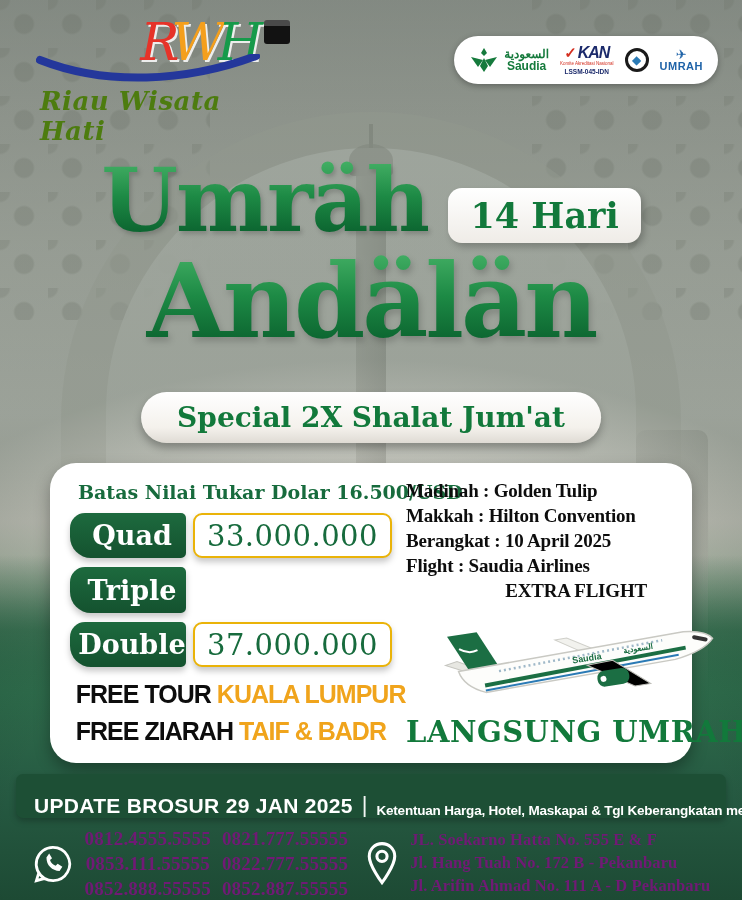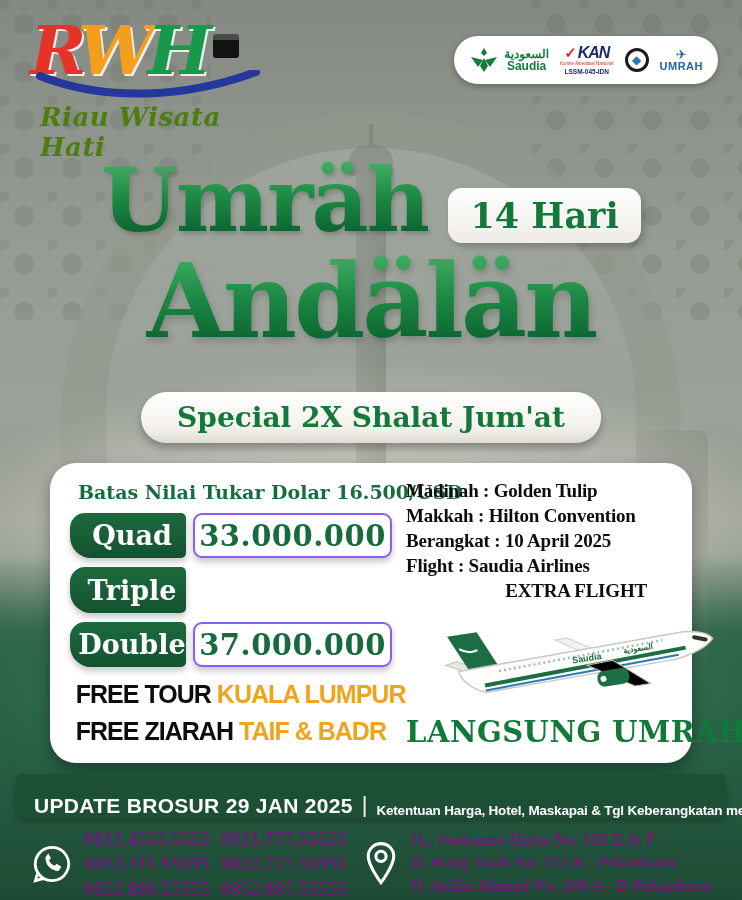--- a/index.html
+++ b/index.html
@@ -26,22 +26,22 @@
     background:linear-gradient(90deg,#dad6cf,#c5c1b9); opacity:.5; border-radius:10px 10px 0 0; }
   .green-fade { position:absolute; left:0; right:0; top:555px; bottom:0;
     background:linear-gradient(180deg,rgba(47,107,75,0) 0%,rgba(47,107,75,.85) 22%,#2e6b4b 40%,#265a42 68%,#1d4a34 100%); }
   .vignette { position:absolute; inset:0;
     background:radial-gradient(ellipse 90% 55% at 50% 95%, rgba(0,0,0,0) 55%, rgba(5,30,18,.35) 100%); }
 
   .z { position:absolute; z-index:5; }
 
   
   .logo { left:30px; top:16px; width:260px; }
-  .logo-letters { font-weight:bold; font-style:italic; line-height:1; letter-spacing:-7px; font-size:68px;
-    text-shadow:2px 2px 0 rgba(255,255,255,.85); }
+  .logo-letters { font-weight:normal; font-style:italic; line-height:1; letter-spacing:-7px; font-size:52px;
+    text-shadow:2px 2px 0 rgba(255,255,255,.85);text-align:right; }
   .lr { color:#e63329; } .lw { color:#f49f1c; } .lh { color:#169a4a; }
   .kaaba { display:inline-block; width:26px; height:24px; margin-left:8px; border-radius:3px;
     background:linear-gradient(180deg,#4a4a4a 0%,#4a4a4a 26%,#121212 27%,#121212 100%); vertical-align:16px; }
   .swoosh { display:block; margin:-14px 0 0 6px; }
   .tagline { font-weight:bold; font-style:italic; font-size:26px; color:#4d7c0f; margin:2px 0 9px 10px; letter-spacing:.5px; }
 
   
   .cert { right:24px; top:36px; height:48px; background:#fff; border-radius:24px;
     display:flex; align-items:center; gap:11px; padding:0 15px; box-shadow:0 2px 6px rgba(0,0,0,.3); }
   .saudia { display:flex; align-items:center; gap:5px; }
@@ -79,23 +79,23 @@
   
   .card { left:50px; top:463px; width:642px; height:300px; background:#fff; border-radius:26px;
     box-shadow:0 7px 16px rgba(0,0,0,.32); padding:15px 16px 14px 20px; display:flex; }
   .card-left { width:322px; display:flex; flex-direction:column; }
   .price-note { color:#176b3d; font-weight:bold; font-size:19px; margin:3px 0 10px 8px; white-space:nowrap; }
   .price-row { display:flex; align-items:stretch; height:48px; margin-bottom:9px;
     filter:drop-shadow(0 4px 3px rgba(0,0,0,.22)); }
   .price-label { width:116px; background:linear-gradient(180deg,#1d6a3e,#14522f); color:#fff;
     border-radius:15px 5px 5px 21px; display:flex; align-items:center; justify-content:center;
     font-size:27px; font-weight:bold;padding-left:8px; }
-  .price-value { flex:1; margin-left:7px; background:#fff; border:2px solid #8b5cf6; border-radius:9px;
+  .price-value { flex:1; margin-left:7px; background:#fff; border:2px solid #eab308; border-radius:9px;
     display:flex; align-items:center; justify-content:center; color:#176b3d; font-size:29px;
-    font-weight:bold; letter-spacing:.5px; }
+    font-weight:normal; letter-spacing:.5px; }
   .free-lines { margin-top:auto; padding-left:6px; font-family:"Liberation Sans",sans-serif;
     font-weight:bold; font-size:26px; line-height:1.4; letter-spacing:-1px; white-space:nowrap;
     transform:scaleX(.96); transform-origin:left; }
   .free-prefix { color:#0d0d0d; } .free-highlight { color:#f0a41c; }
 
   .card-right { flex:1; padding-left:14px; display:flex; flex-direction:column; }
   .info-lines { color:#0d0d0d; font-weight:bold; font-size:19px; line-height:1.32;
     font-family:"Liberation Serif",serif; white-space:nowrap; letter-spacing:-.2px; }
   .info-extra { text-align:center; font-weight:bold; font-size:19px; font-family:"Liberation Serif",serif; color:#0d0d0d; }
   .plane-wrap { align-self:center; margin-top:4px; }
@@ -254,17 +254,17 @@
       <div>0822.777.55555</div>
       <div>0852.887.55555</div>
     </div>
     <svg class="icon-gap" width="34" height="46" viewBox="0 0 40 54">
       <path d="M20 3C11.7 3 5 9.6 5 17.8 5 29 20 49 20 49s15-20 15-31.2C35 9.6 28.3 3 20 3z" fill="none" stroke="#fff" stroke-width="3.6"></path>
       <circle cx="20" cy="18" r="6" fill="none" stroke="#fff" stroke-width="3.6"></circle>
     </svg>
     <div class="addr-col">
       <div>JL. Soekarno Hatta No. 555 E &amp; F</div>
       <div>Jl. Hang Tuah No. 172 B - Pekanbaru</div>
-      <div>Jl. Arifin Ahmad No. 180 A - D Pekanbaru</div>
+      <div>Jl. Arifin Ahmad No. 111 A - D Pekanbaru</div>
     </div>
   </div>
 
 </div>
 
 </body></html>

